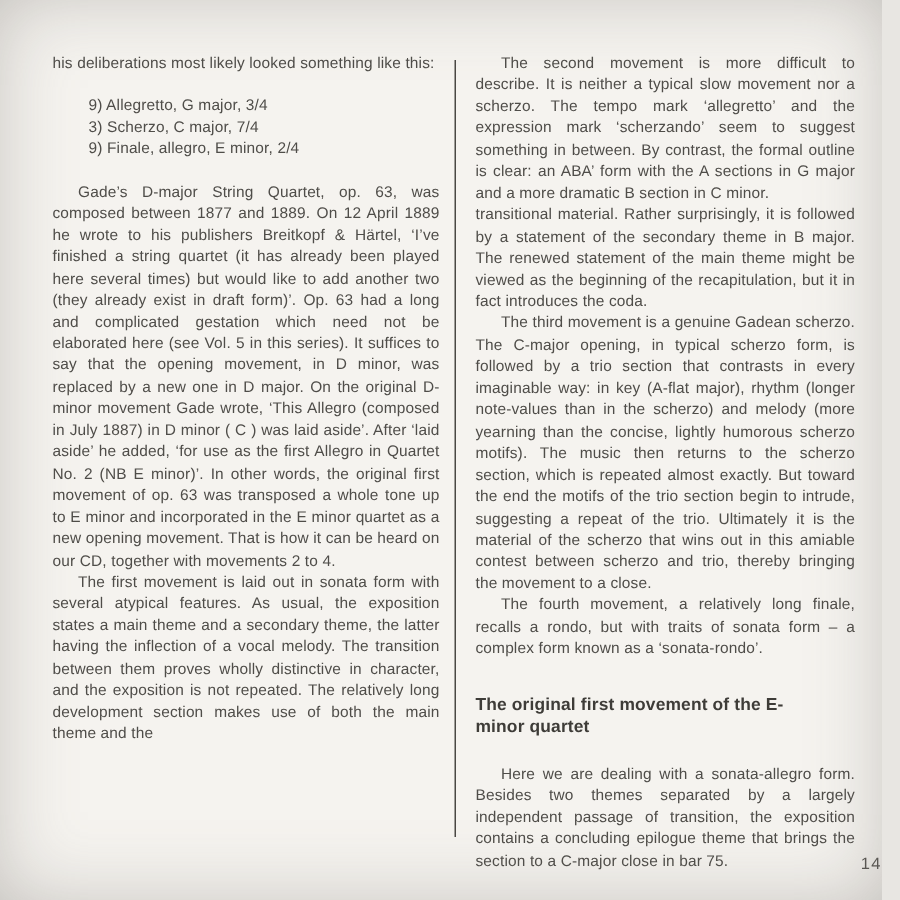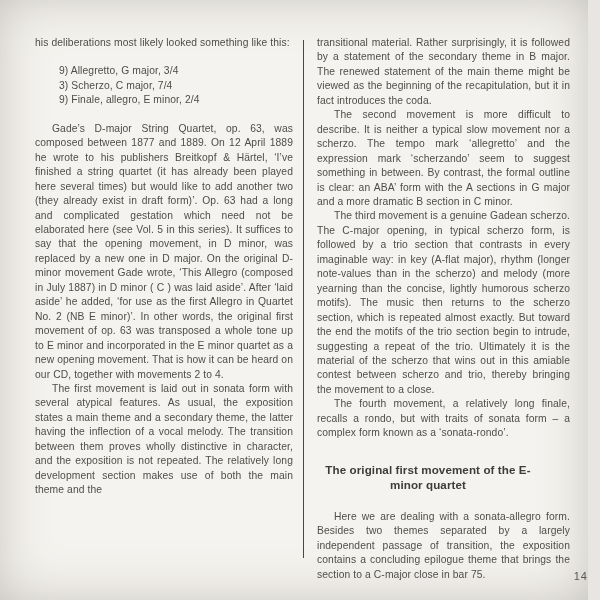--- a/index.html
+++ b/index.html
@@ -48,21 +48,21 @@
     font-weight:bold;
     font-size:11px;
   }
   .heading{
     font-size:11.6px;
     line-height:15.5px;
     font-weight:bold;
     color:#3e3c38;
     margin:21px 0 17px 0;
     max-width:222px;
-    text-align:center;
+    text-align:left;
   }
   .page-number{
     position:absolute;
     left:0;right:0;
     bottom:18px;
     text-align:right;
     font-size:11px;
     color:#54524e;
     letter-spacing:1px;
   }
@@ -82,22 +82,22 @@
         <div class="list-item">9) Finale, allegro, E minor, 2/4</div>
       </div>
 
       <p class="para indent">Gade’s D-major String Quartet, op. 63, was composed between 1877 and 1889. On 12 April 1889 he wrote to his publishers Breitkopf &amp; Härtel, ‘I’ve finished a string quartet (it has already been played here several times) but would like to add another two (they already exist in draft form)’. Op. 63 had a long and complicated gestation which need not be elaborated here (see Vol. 5 in this series). It suffices to say that the opening movement, in D minor, was replaced by a new one in D major. On the original D-minor movement Gade wrote, ‘This Allegro (composed in July 1887) in D minor ( C ) was laid aside’. After ‘laid aside’ he added, ‘for use as the first Allegro in Quartet No. 2 (NB E minor)’. In other words, the original first movement of op. 63 was transposed a whole tone up to E minor and incorporated in the E minor quartet as a new opening movement. That is how it can be heard on our CD, together with movements 2 to 4.</p>
       <p class="para indent">The first movement is laid out in sonata form with several atypical features. As usual, the exposition states a main theme and a secondary theme, the latter having the inflection of a vocal melody. The transition between them proves wholly distinctive in character, and the exposition is not repeated. The relatively long development section makes use of both the main theme and the</p>
     </div>
 
     <div class="divider"></div>
 
     <div class="col right">
+      <p class="para indent">The second movement is more difficult to describe. It is neither a typical slow movement nor a scherzo. The tempo mark ‘allegretto’ and the expression mark ‘scherzando’ seem to suggest something in between. By contrast, the formal outline is clear: an ABA’ form with the A sections in G major and a more dramatic B section in C minor.</p>
       <p class="para">transitional material. Rather surprisingly, it is followed by a statement of the secondary theme in B major. The renewed statement of the main theme might be viewed as the beginning of the recapitulation, but it in fact introduces the coda.</p>
-      <p class="para indent">The second movement is more difficult to describe. It is neither a typical slow movement nor a scherzo. The tempo mark ‘allegretto’ and the expression mark ‘scherzando’ seem to suggest something in between. By contrast, the formal outline is clear: an ABA’ form with the A sections in G major and a more dramatic B section in C minor.</p>
       <p class="para indent">The third movement is a genuine Gadean scherzo. The C-major opening, in typical scherzo form, is followed by a trio section that contrasts in every imaginable way: in key (A-flat major), rhythm (longer note-values than in the scherzo) and melody (more yearning than the concise, lightly humorous scherzo motifs). The music then returns to the scherzo section, which is repeated almost exactly. But toward the end the motifs of the trio section begin to intrude, suggesting a repeat of the trio. Ultimately it is the material of the scherzo that wins out in this amiable contest between scherzo and trio, thereby bringing the movement to a close.</p>
       <p class="para indent">The fourth movement, a relatively long finale, recalls a rondo, but with traits of sonata form – a complex form known as a ‘sonata-rondo’.</p>
 
       <h2 class="heading">The original first movement of the E-minor quartet</h2>
 
       <p class="para indent">Here we are dealing with a sonata-allegro form. Besides two themes separated by a largely independent passage of transition, the exposition contains a concluding epilogue theme that brings the section to a C-major close in bar 75.</p>
     </div>
 
   </div>
 

